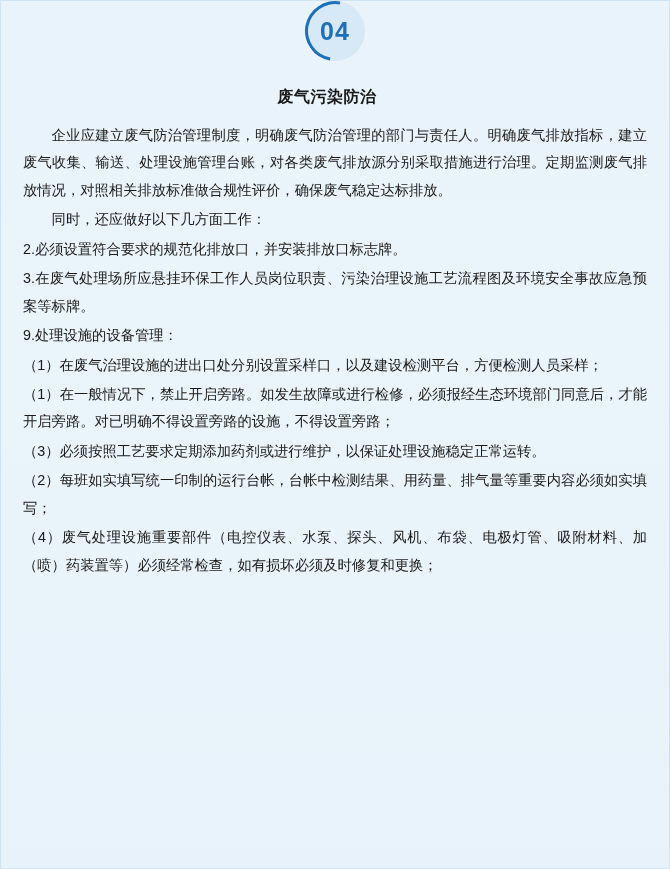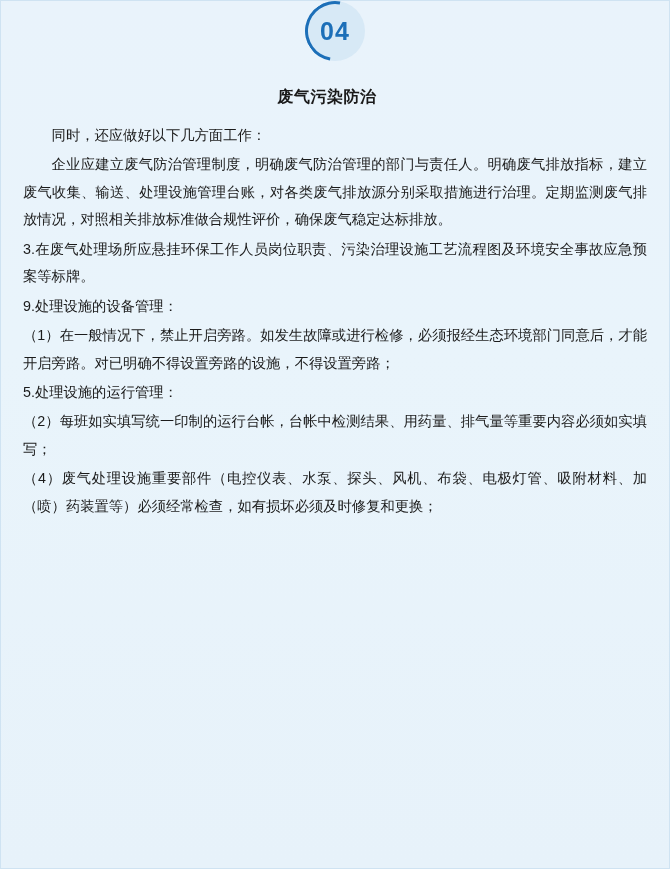--- a/index.html
+++ b/index.html
@@ -99,23 +99,25 @@
     <div class="badge">
       <div class="ring"></div>
       <div class="arc"></div>
       <div class="num">04</div>
     </div>
   </div>
 
   <h1 class="doc-title">废气污染防治</h1>
 
   <div class="body">
+    <p class="indent">企业应建立废气防治管理制度，明确废气防治管理的部门与责任人。明确废气排放指标，建立废气收集、输送、处理设施管理台账，对各类废气排放源分别采取措施进行治理。定期监测废气排放情况，对照相关排放标准做合规性评价，确保废气稳定达标排放。</p>
     <p class="indent">同时，还应做好以下几方面工作：</p>
-    <p class="indent">企业应建立废气防治管理制度，明确废气防治管理的部门与责任人。明确废气排放指标，建立废气收集、输送、处理设施管理台账，对各类废气排放源分别采取措施进行治理。定期监测废气排放情况，对照相关排放标准做合规性评价，确保废气稳定达标排放。</p>
+    <p>2.必须设置符合要求的规范化排放口，并安装排放口标志牌。</p>
     <p>3.在废气处理场所应悬挂环保工作人员岗位职责、污染治理设施工艺流程图及环境安全事故应急预案等标牌。</p>
     <p>9.处理设施的设备管理：</p>
+    <p>（1）在废气治理设施的进出口处分别设置采样口，以及建设检测平台，方便检测人员采样；</p>
     <p>（1）在一般情况下，禁止开启旁路。如发生故障或进行检修，必须报经生态环境部门同意后，才能开启旁路。对已明确不得设置旁路的设施，不得设置旁路；</p>
-    <p>5.处理设施的运行管理：</p>
+    <p>（3）必须按照工艺要求定期添加药剂或进行维护，以保证处理设施稳定正常运转。</p>
     <p>（2）每班如实填写统一印制的运行台帐，台帐中检测结果、用药量、排气量等重要内容必须如实填写；</p>
     <p>（4）废气处理设施重要部件（电控仪表、水泵、探头、风机、布袋、电极灯管、吸附材料、加（喷）药装置等）必须经常检查，如有损坏必须及时修复和更换；</p>
   </div>
 
 </div>
 
 </body></html>

